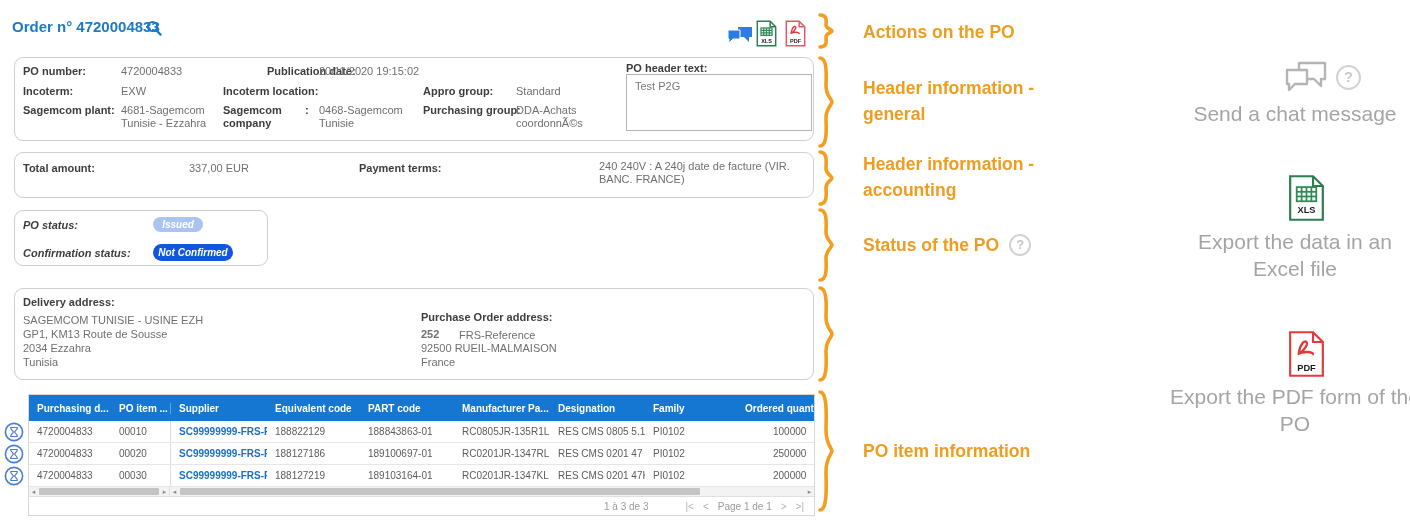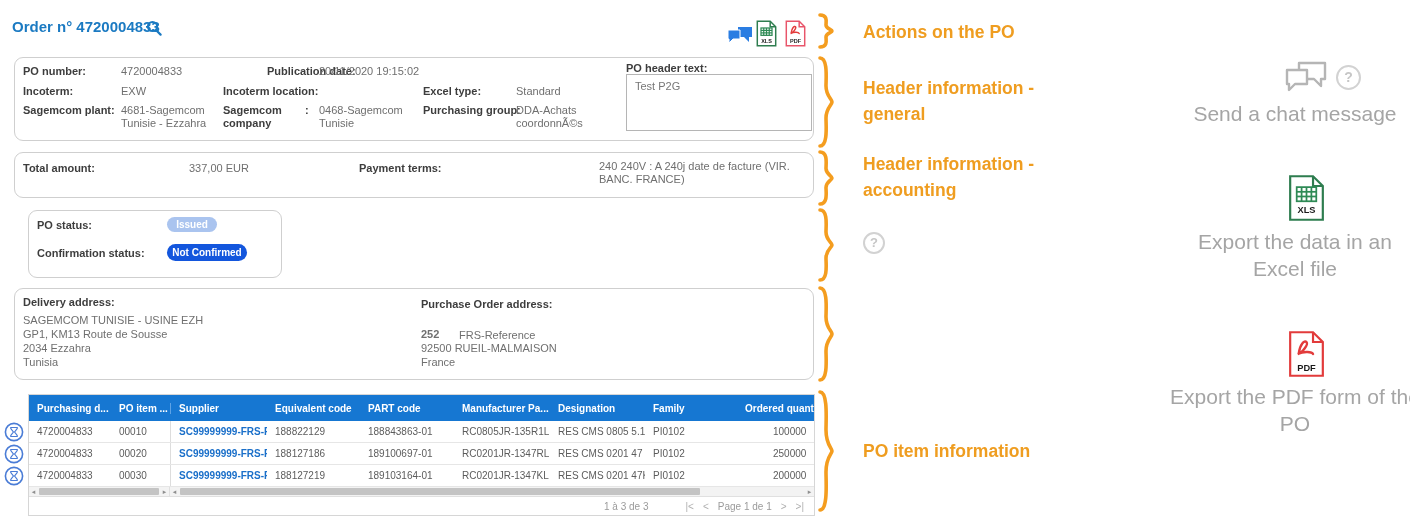--- a/index.html
+++ b/index.html
@@ -88,21 +88,21 @@
 
   <div class="panel" style="left:14px; top:57px; width:800px; height:84px;">
     <span class="lbl" style="left:8px; top:7px;">PO number:</span>
     <span class="val" style="left:106px; top:7px;">4720004833</span>
     <span class="lbl" style="left:208px; top:7px;padding-left:44px;">Publication date:</span>
     <span class="val" style="left:304px; top:7px;text-align:right;">20/11/2020 19:15:02</span>
 
     <span class="lbl" style="left:8px; top:27px;">Incoterm:</span>
     <span class="val" style="left:106px; top:27px;">EXW</span>
     <span class="lbl" style="left:208px; top:27px;">Incoterm location:</span>
-    <span class="lbl" style="left:408px; top:27px;">Excel type:</span>
+    <span class="lbl" style="left:408px; top:27px;">Appro group:</span>
     <span class="val" style="left:501px; top:27px;">Standard</span>
 
     <span class="lbl" style="left:8px; top:46px;">Sagemcom plant:</span>
     <span class="val wrap" style="left:106px; top:46px; width:100px;">4681-Sagemcom Tunisie - Ezzahra</span>
     <span class="lbl wrap" style="left:208px; top:46px; width:74px; white-space:normal; line-height:13px;">Sagemcom company</span>
     <span class="lbl" style="left:290px; top:46px;">:</span>
     <span class="val wrap" style="left:304px; top:46px; width:108px;">0468-Sagemcom Tunisie</span>
     <span class="lbl" style="left:408px; top:46px;">Purchasing group:</span>
     <span class="val wrap" style="left:501px; top:46px; width:88px;">DDA-Achats coordonnÃ©s</span>
 
@@ -112,34 +112,34 @@
     </div>
   </div>
 
   <div class="panel" style="left:14px; top:152px; width:800px; height:46px;">
     <span class="lbl" style="left:8px; top:9px;">Total amount:</span>
     <span class="val" style="left:174px; top:9px;">337,00 EUR</span>
     <span class="lbl" style="left:344px; top:9px;">Payment terms:</span>
     <span class="val wrap" style="left:584px; top:7px; width:212px;">240 240V : A 240j date de facture (VIR. BANC. FRANCE)</span>
   </div>
 
-  <div class="panel" style="left:28px; top:210px; width:254px; height:68px;">
+  <div class="panel" style="left:14px; top:210px; width:254px; height:56px;font-style:italic;">
     <span class="lbl" style="left:8px; top:8px;">PO status:</span>
     <span class="badge" style="left:138px; top:6px; width:50px; height:15px; line-height:15px; background:#aac4ef;">Issued</span>
     <span class="lbl" style="left:8px; top:36px;">Confirmation status:</span>
     <span class="badge" style="left:138px; top:33px; width:80px; height:17px; line-height:17px; background:#1356dd;">Not Confirmed</span>
   </div>
 
   <div class="panel" style="left:14px; top:288px; width:800px; height:92px;">
     <span class="lbl" style="left:8px; top:7px;">Delivery address:</span>
     <span class="val" style="left:8px; top:25px;">SAGEMCOM TUNISIE - USINE EZH</span>
     <span class="val" style="left:8px; top:39px;">GP1, KM13 Route de Sousse</span>
     <span class="val" style="left:8px; top:53px;">2034 Ezzahra</span>
     <span class="val" style="left:8px; top:67px;">Tunisia</span>
-    <span class="lbl" style="left:406px; top:9px;">Purchase Order address:</span>
+    <span class="lbl" style="left:406px; top:22px;">Purchase Order address:</span>
     <span class="val" style="left:406px; top:40px;padding-left:38px;">FRS-Reference</span>
     <span class="val" style="left:406px; top:39px;font-weight:bold;">252</span>
     <span class="val" style="left:406px; top:53px;">92500 RUEIL-MALMAISON</span>
     <span class="val" style="left:406px; top:67px;">France</span>
   </div>
 
   <svg class="abs icon-btn" style="left:4px; top:422px;" width="20" height="20" viewBox="0 0 20 20">
     <circle cx="10" cy="10" r="8.6" fill="none" stroke="#4a7cd6" stroke-width="1.6"></circle>
     <path d="M6.8 5.5 h6.4 v1 l-2.6 3.5 2.6 3.5 v1 h-6.4 v-1 l2.6 -3.5 -2.6 -3.5 z" fill="none" stroke="#4a7cd6" stroke-width="1.2"></path>
   </svg>
@@ -238,20 +238,21 @@
     <path d="M3 2 C11 2 9 24 9 31 C9 42 15 45 15 48 C15 51 9 54 9 65 C9 72 11 94 3 94" fill="none" stroke="#f49d1f" stroke-width="3.6" stroke-linecap="round"></path>
   </svg>
   <svg class="brace" style="top:390px;" width="18" height="122" viewBox="0 0 18 122">
     <path d="M3 2 C11 2 9 30 9 40 C9 55 15 58 15 61 C15 64 9 67 9 82 C9 92 11 120 3 120" fill="none" stroke="#f49d1f" stroke-width="3.6" stroke-linecap="round"></path>
   </svg>
 
   <div class="ann" style="top:19px;">Actions on the PO</div>
   <div class="ann" style="top:75px;">Header information - general</div>
   <div class="ann" style="top:151px;">Header information - accounting</div>
   <div class="ann" style="top:232px; display:flex; align-items:center; gap:10px; width:auto;">
+    <span>Status of the PO</span>
     <span class="qcircle">?</span>
   </div>
   <div class="ann" style="top:438px;">PO item information</div>
 
   <svg class="abs" style="left:1283px; top:60px;" width="46" height="38" viewBox="0 0 46 38">
     <path d="M16 3 h26 v16 h-4 v7 l-7 -7 h-15 z" fill="#fff" stroke="#b5b5b5" stroke-width="2.4" stroke-linejoin="round"></path>
     <path d="M4 10 h20 v14 h-12 l-6 6 v-6 h-2 z" fill="#fff" stroke="#b5b5b5" stroke-width="2.4" stroke-linejoin="round"></path>
   </svg>
   <span class="abs qcircle" style="left:1336px; top:65px; width:25px; height:25px; line-height:21px; font-size:14px;">?</span>
   <div class="leg-label" style="top:100px;">Send a chat message</div>

